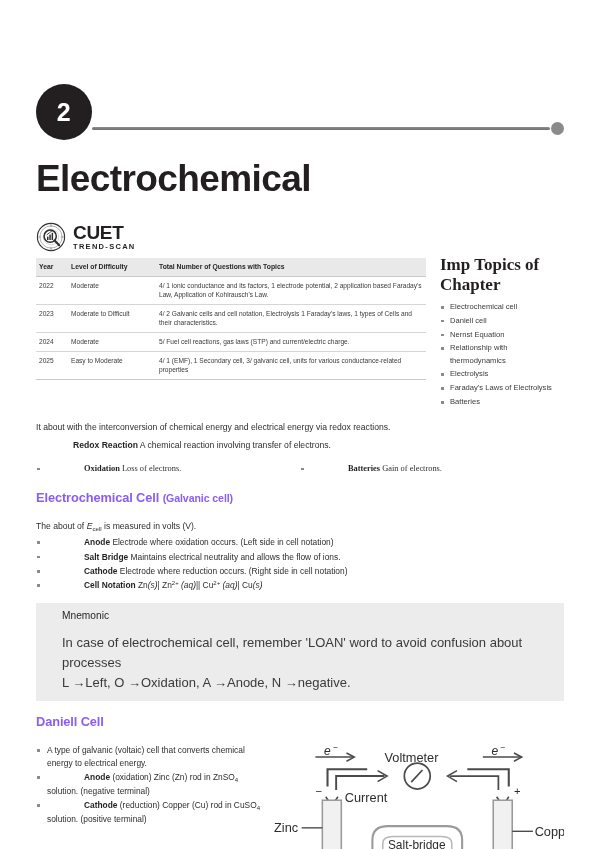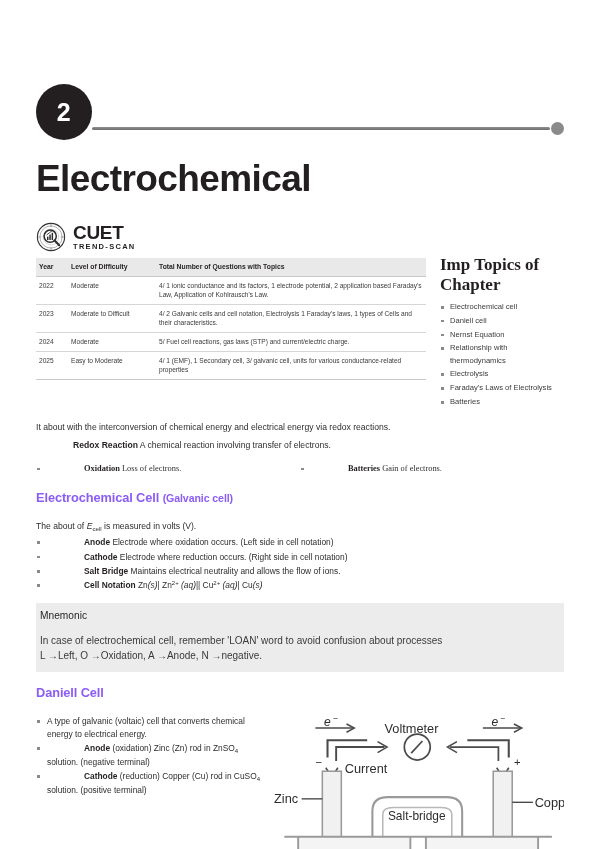--- a/index.html
+++ b/index.html
@@ -210,31 +210,31 @@
     color: #8b5cf6;
     margin-top: 13px;
     margin-bottom: 1px;
     letter-spacing: -0.1px;
   }
   h2.sec .sub { font-weight: bold; font-size: 10.6px; }
 
   
   .mnemonic {
     background: #ececec;
-    padding: 7px 9px 8px 4px;
+    padding: 7px 9px 8px 26px;
     margin-top: 11px;
   }
   .mnemonic h3 {
     font-size: 10.2px;
     font-weight: normal;
     color: #231f20;
     margin-bottom: 2px;
   }
   .mnemonic p {
-    font-size: 10px;
+    font-size: 13px;
     line-height: 1.55;
     color: #3a3a3a;
     margin-top: 12px;
   }
 
   
   .daniell-wrap { display: flex; gap: 8px; margin-top: 12px; }
   .daniell-text { width: 230px; flex: 0 0 230px; }
   .daniell-fig { flex: 1; padding-top: 4px; }
   .daniell-fig svg { display: block; width: 100%; height: auto; }
@@ -354,22 +354,22 @@
     <span class="sub">(Galvanic cell)</span>
   </h2>
 
   <p class="body-p" style="margin-top:2px;">
     <br>
     <span>The about of </span><i>E</i><sub>cell</sub><span> is measured in volts (V).</span>
   </p>
 
   <ul class="b">
     <li><span class="lead">Anode</span><span> Electrode where oxidation occurs. (Left side in cell notation)</span></li>
+    <li><span class="lead">Salt Bridge</span><span> Maintains electrical neutrality and allows the flow of ions.</span></li>
     <li><span class="lead">Cathode</span><span> Electrode where reduction occurs. (Right side in cell notation)</span></li>
-    <li><span class="lead">Salt Bridge</span><span> Maintains electrical neutrality and allows the flow of ions.</span></li>
     <li><span class="lead">Cell Notation</span><span id="cell-notation-slot"> Zn<i>(s)</i>| Zn<sup>2+</sup> <i>(aq)</i>|| Cu<sup>2+</sup> <i>(aq)</i>| Cu<i>(s)</i></span></li>
   </ul>
 
   <div class="mnemonic">
     <h3>Mnemonic</h3>
     <p>
       <span>In case of electrochemical cell, remember 'LOAN' word to avoid confusion about processes</span><br>
       <span>L →Left, O →Oxidation, A →Anode, N →negative.</span>
     </p>
   </div>

